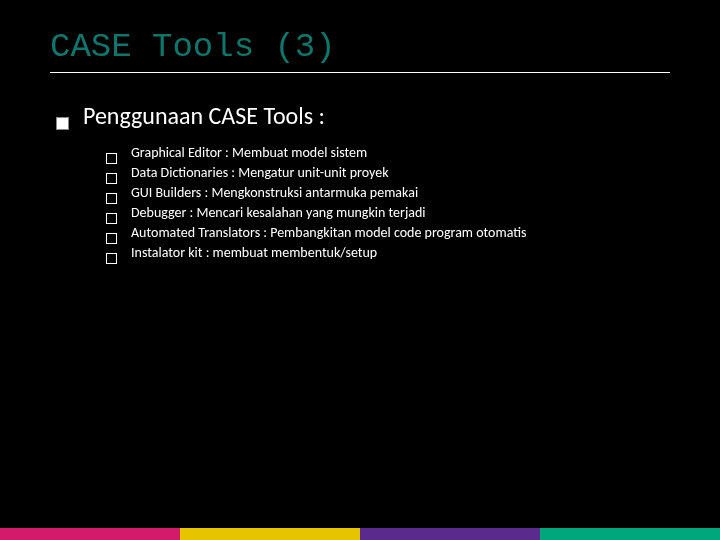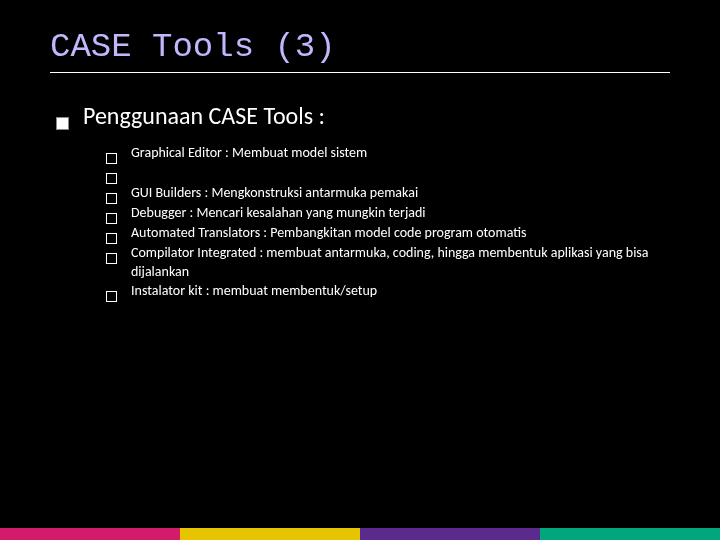--- a/index.html
+++ b/index.html
@@ -8,21 +8,21 @@
     background:#000;
     font-family:"Segoe UI","Calibri",sans-serif;
     color:#fff;
     box-sizing:border-box;
     padding:28px 50px 0 50px;
     position:relative;
   }
   .title{
     font-family:"Consolas","Courier New",monospace;
     font-size:34px;
-    color:#c4b5fd;
+    color:#0f766e;
     font-weight:400;
     margin:0 0 6px 0;
     letter-spacing:0px;
   }
   .title-rule{
     border:none;
     border-top:1px solid #fff;
     margin:0 0 28px 0;
     width:620px;
   }
@@ -77,39 +77,36 @@
   <span>Penggunaan CASE Tools :</span>
 </div>
 
 <div class="level2-wrap">
   <div class="level2">
     <span class="open-bullet"></span>
     <span>Graphical Editor : Membuat model sistem</span>
   </div>
   <div class="level2">
     <span class="open-bullet"></span>
+    <span>Data Dictionaries : Mengatur unit-unit proyek</span>
   </div>
   <div class="level2">
     <span class="open-bullet"></span>
     <span>GUI Builders : Mengkonstruksi antarmuka pemakai</span>
   </div>
   <div class="level2">
     <span class="open-bullet"></span>
     <span>Debugger : Mencari kesalahan yang mungkin terjadi</span>
   </div>
   <div class="level2">
     <span class="open-bullet"></span>
     <span>Automated Translators : Pembangkitan model code program otomatis</span>
   </div>
   <div class="level2">
     <span class="open-bullet"></span>
-    <span>Compilator Integrated : membuat antarmuka, coding, hingga membentuk aplikasi yang bisa dijalankan</span>
-  </div>
-  <div class="level2">
-    <span class="open-bullet"></span>
     <span>Instalator kit : membuat membentuk/setup</span>
   </div>
 </div>
 
 <div class="footer-bar">
   <div class="a"></div>
   <div class="b"></div>
   <div class="c"></div>
   <div class="d"></div>
 </div>

